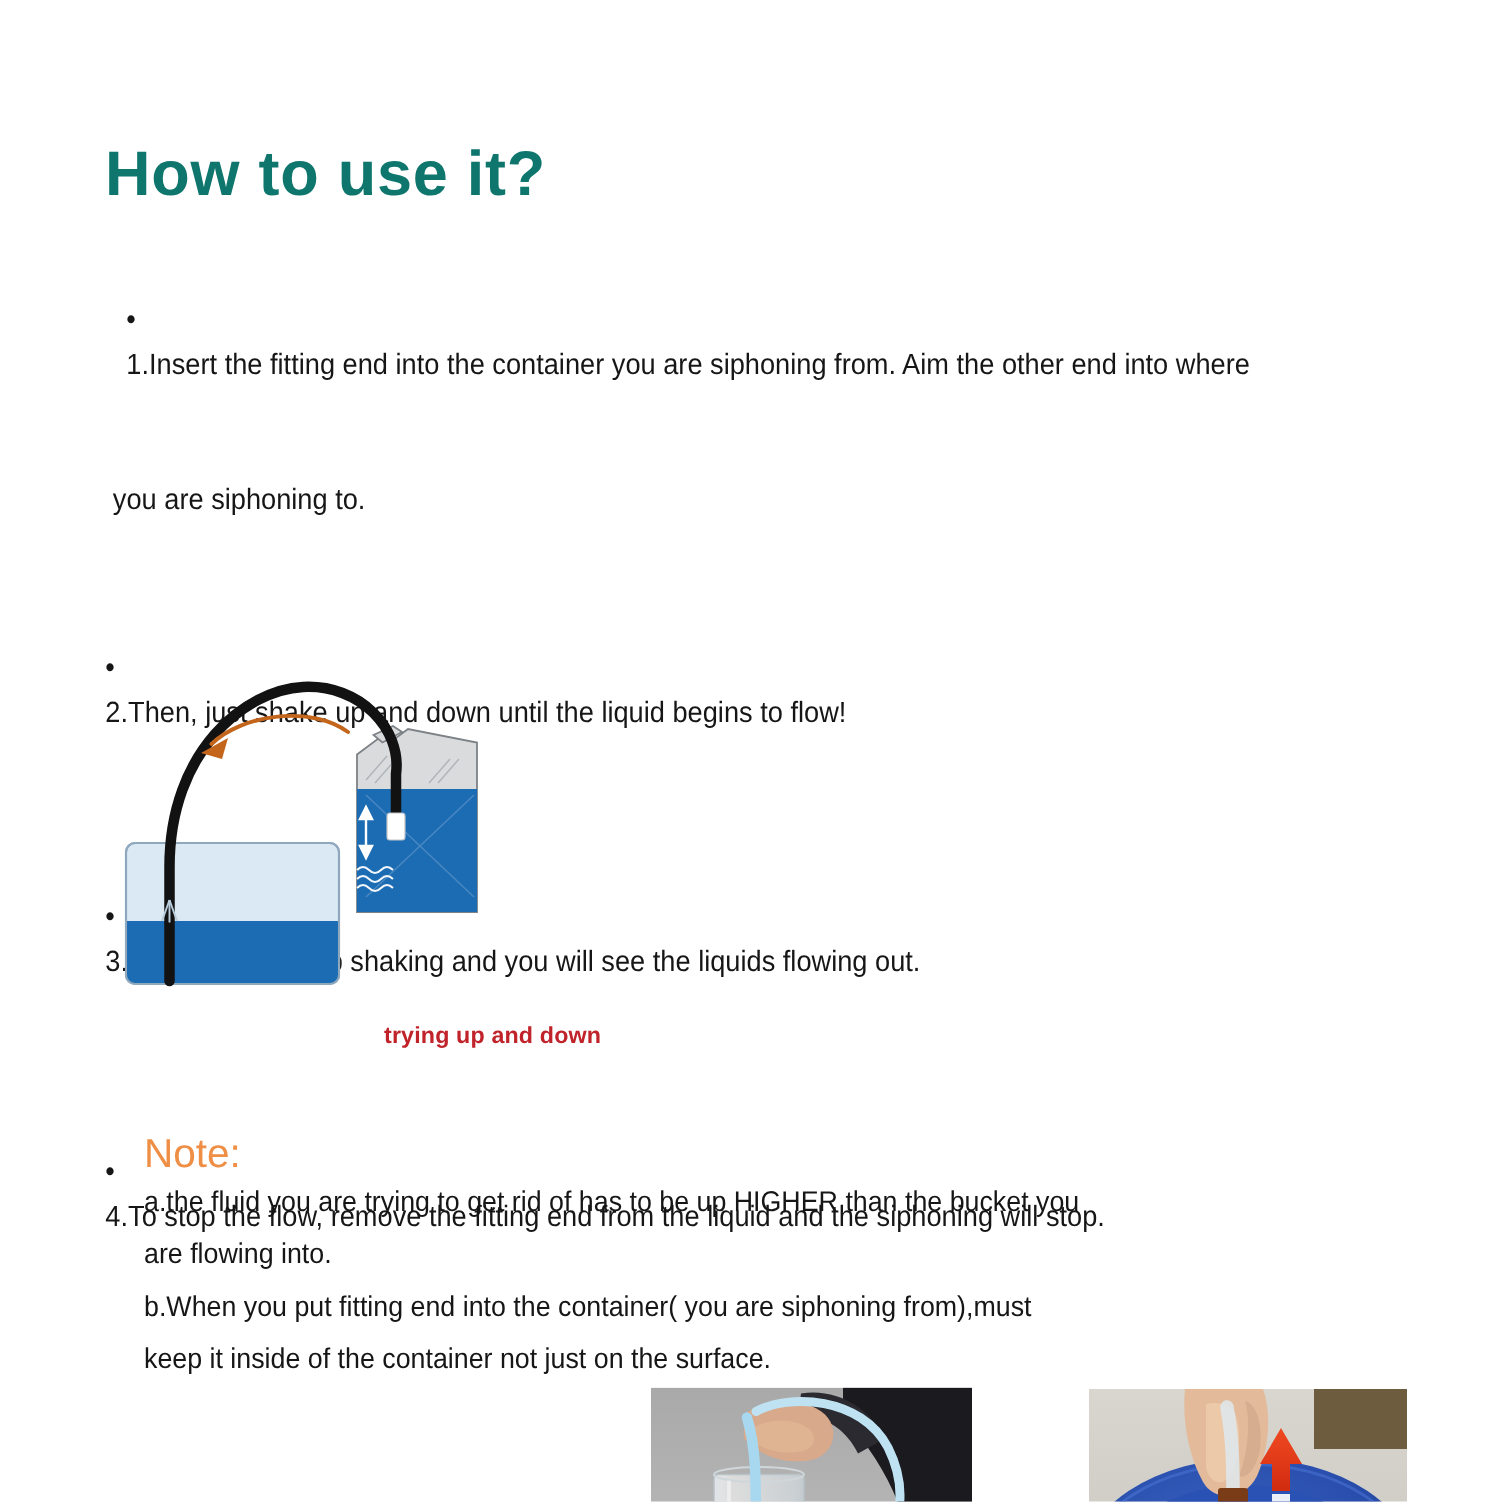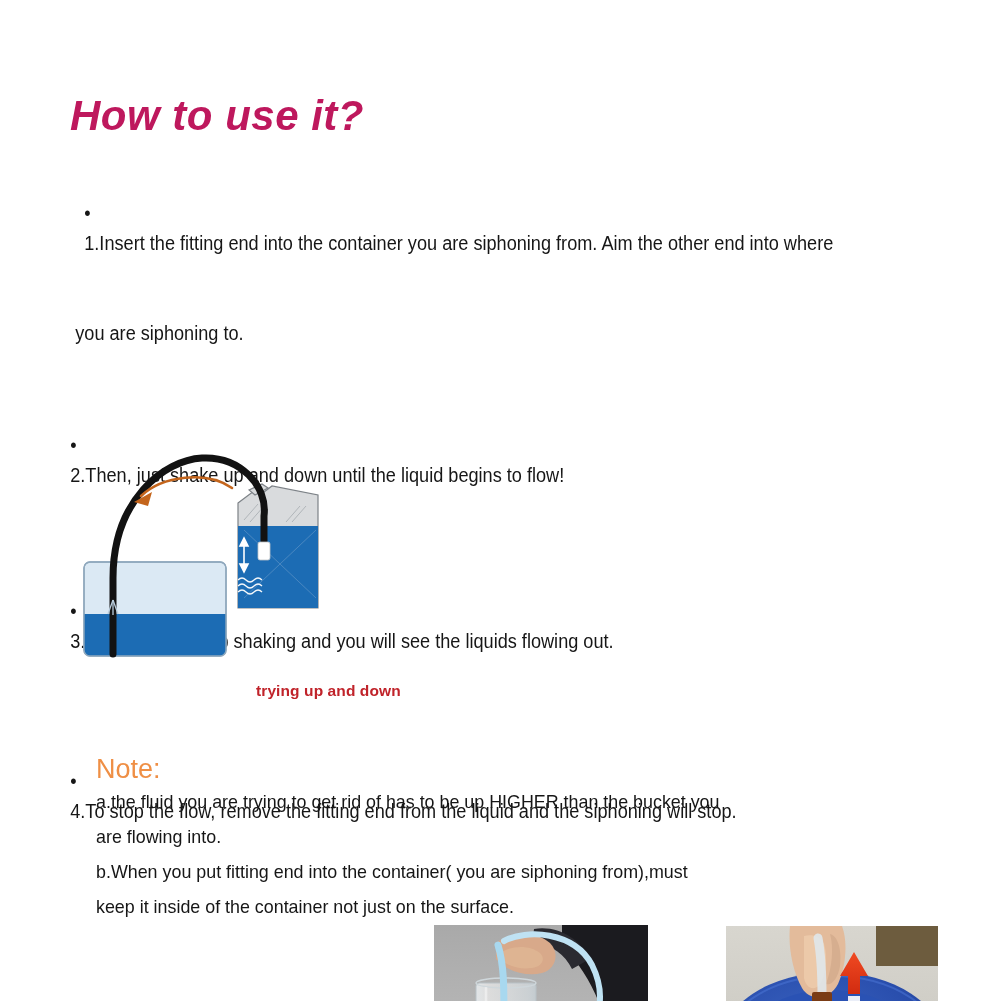--- a/index.html
+++ b/index.html
@@ -22,24 +22,23 @@
     background: #ffffff;
   }
 
   
   .title {
     position: absolute;
     left: 70px;
     top: 92px;
     font-size: 42px;
     font-weight: 700;
-    color: #be185d;
+    color: #0f766e;
     letter-spacing: 0.5px;
     white-space: nowrap;
-    font-style: italic;
   }
 
   
   .steps {
     position: absolute;
     left: 40px;
     top: 168px;
     width: 900px;
   }
   .step {

